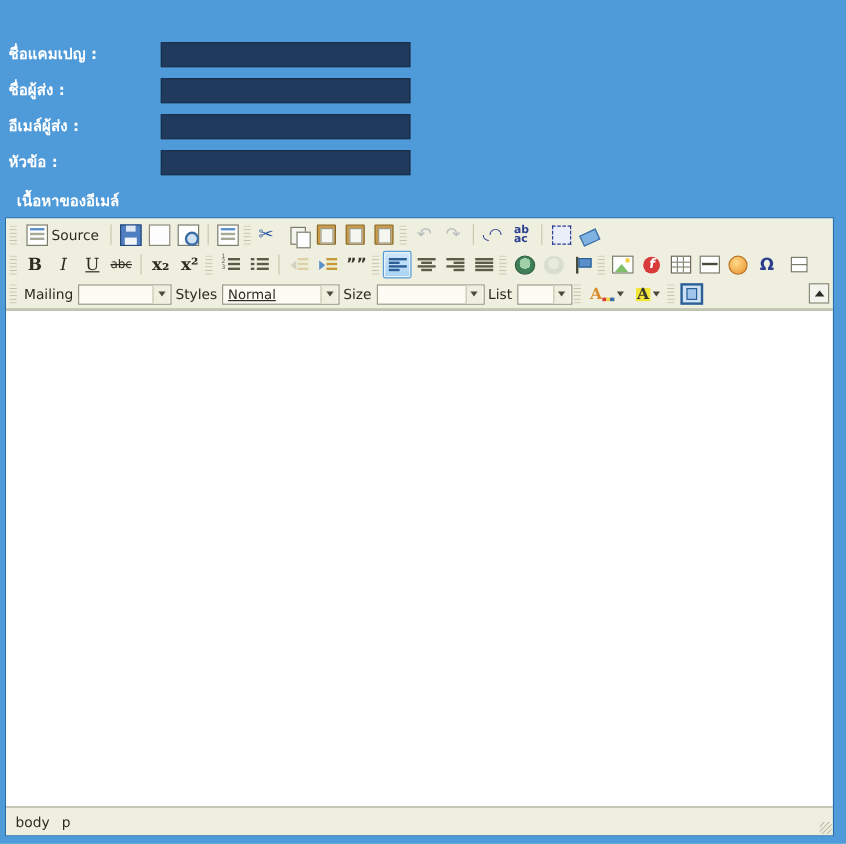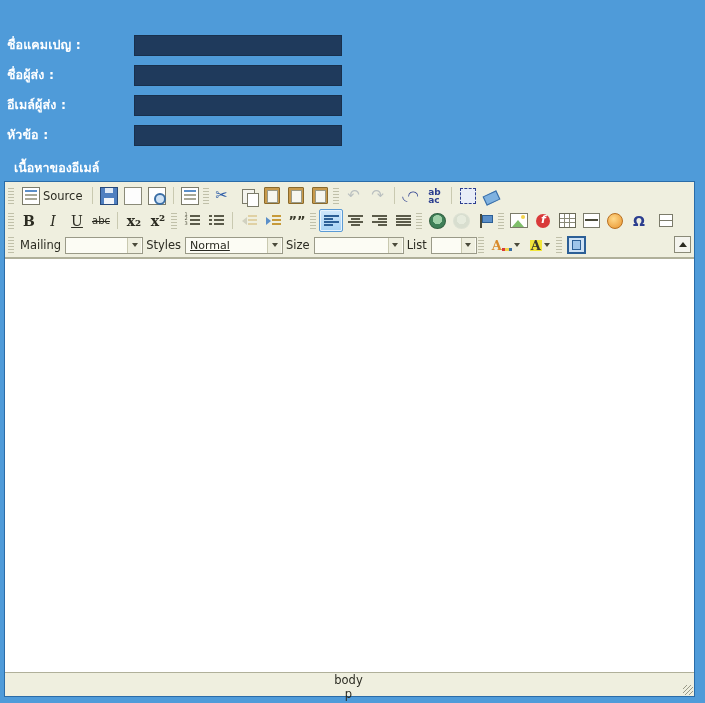--- a/index.html
+++ b/index.html
@@ -263,21 +263,20 @@
     overflow: hidden;
   }
   .cke-body { padding: 8px; font-size: 13px; color:#000; }
   .cke-bottom {
     background: #efefdf;
     border-top: 1px solid #b0b09a;
     height: 23px;
     display: flex; align-items: center;
     padding-left: 8px;
     position: relative;
-    flex-direction: column;
   }
   .path-item { font-size:11.5px; color:#2b2b22; margin-right:10px; }
   .resizer {
     position:absolute; right:1px; bottom:1px; width:10px; height:10px;
     background-image: linear-gradient(135deg, transparent 0 45%, #9a9a88 45% 55%, transparent 55% 100%);
     background-size: 4px 4px;
   }
 </style>
 </head>
 <body>

